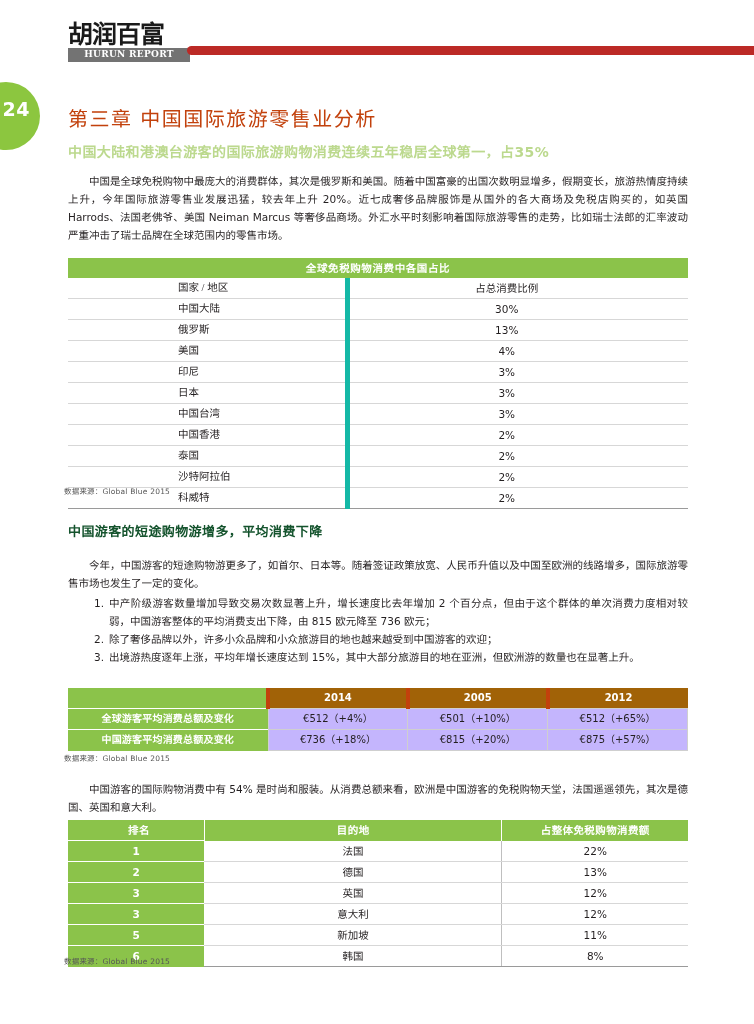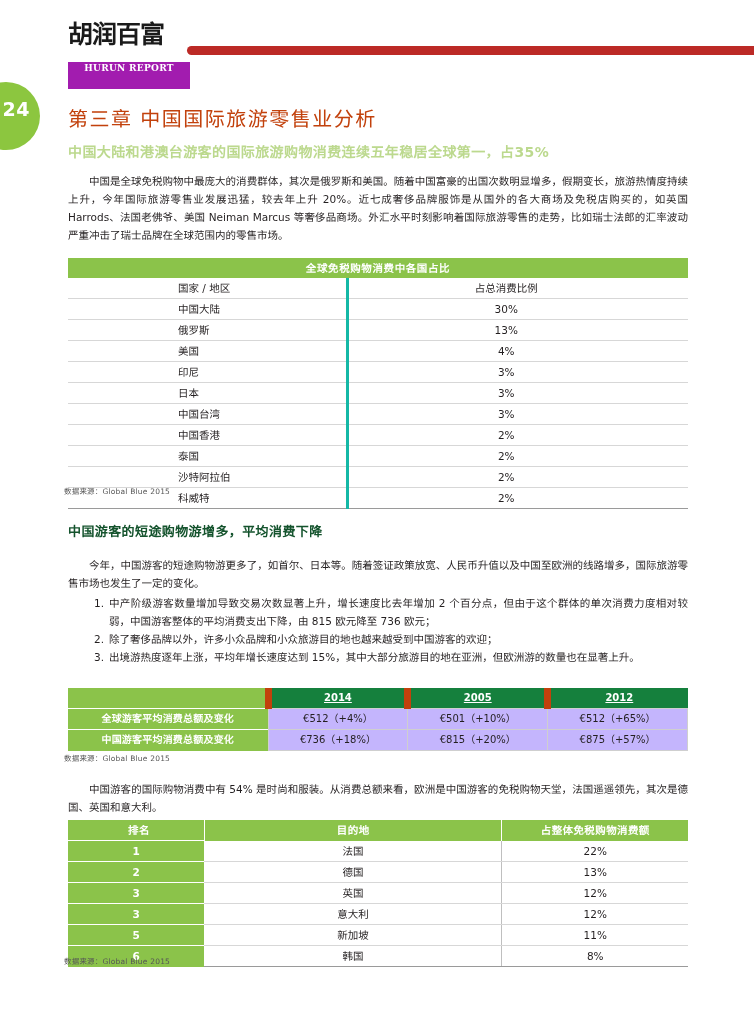--- a/index.html
+++ b/index.html
@@ -32,24 +32,24 @@
   .logo-cn {
     font-family: "DejaVu Sans", "Liberation Sans", sans-serif;
     font-size: 25px;
     font-weight: 700;
     color: #1a1a1a;
     letter-spacing: -1px;
     line-height: 1;
     white-space: nowrap;
   }
   .logo-bar {
-    margin-top: 15px;
+    margin-top: 1px;
     width: 122px;
-    height: 27px;
-    background: #a21caf;
+    height: 14px;
+    background: #737373;
     position: relative;
   }
   .logo-en {
     position: absolute;
     left: 0; right: 0; top: 0;
     text-align: center;
     font-family: "DejaVu Serif", "Liberation Serif", serif;
     font-size: 9px;
     font-weight: 700;
     color: #ffffff;
@@ -194,21 +194,22 @@
     margin-top: 7px;
   }
   #table-1 .t1-row td {
     height: 20px;
     line-height: 20px;
     border-bottom: 1px solid #d7d7d7;
   }
   #table-1 .t1-row td.c-name {
     width: 45%;
     padding-left: 110px;
-    border-right: 3px solid #14b8a6;
+    border-right: 5px solid #14b8a6;
+    font-family: Liberation Serif, serif;
   }
   #table-1 .t1-row td.c-val {
     text-align: center;
     padding-right: 24px;
   }
   #table-1 .t1-head td { font-weight: normal; }
   #table-1 .t1-last td { border-bottom: 1px solid #9a9a9a; }
   #src-1 { top: 485px; }
 
   
@@ -217,25 +218,24 @@
     height: 20px;
     line-height: 20px;
     text-align: center;
     font-size: 10px;
   }
   #table-2 .hdr-blank {
     background: #8bc34a;
     width: 200px;
   }
   #table-2 .hdr-year {
-    background: #15803d;
-    color: #ffffff;
-    font-weight: 700;
-    border-left: 7px solid #c2410c;
-    text-decoration: underline;
+    background: #a16207;
+    color: #ffffff;
+    font-weight: 700;
+    border-left: 4px solid #c2410c;
   }
   #table-2 .row-label {
     background: #8bc34a;
     color: #ffffff;
     font-weight: 700;
     text-align: center;
     font-size: 10px;
     letter-spacing: 0.2px;
     border-top: 1px solid #ffffff;
   }

